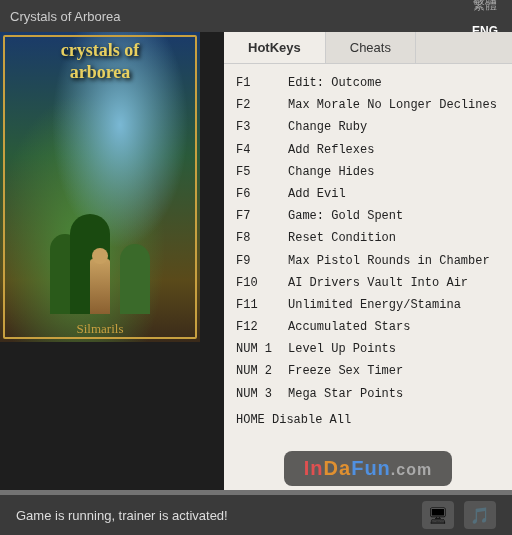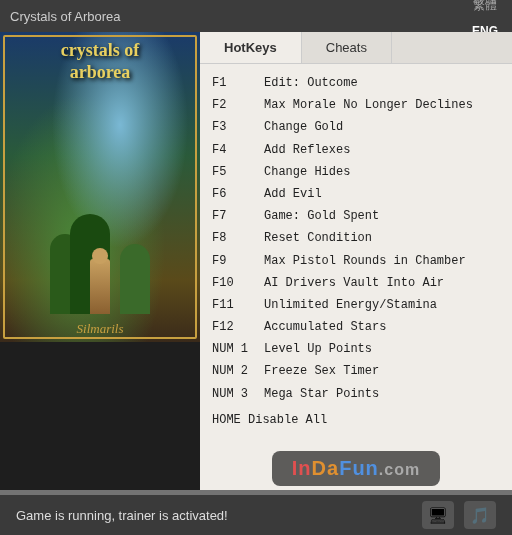--- a/index.html
+++ b/index.html
@@ -55,21 +55,21 @@
 
     
     #main-content {
       display: flex;
       height: 458px;
       background: #1e1e1e;
     }
 
     
     #left-panel {
-      width: 200px;
+      width: 224px;
       flex-shrink: 0;
       display: flex;
       flex-direction: column;
       background: #1e1e1e;
       padding: 0;
     }
 
     #game-cover {
       width: 200px;
       height: 310px;
@@ -100,21 +100,20 @@
       text-shadow: 2px 2px 4px #000;
       line-height: 1.2;
     }
     .cover-logo {
       position: absolute;
       bottom: 5px;
       left: 0; right: 0;
       text-align: center;
       color: #c8a040;
       font-size: 13px;
-      font-style: italic;
       font-family: Georgia, serif;
       margin-top: 36px;
     }
     .cover-border {
       position: absolute;
       inset: 3px;
       border: 2px solid #c8a040;
       border-radius: 2px;
       pointer-events: none;
     }
@@ -320,21 +319,21 @@
     <div class="hotkey-row">
           <span class="hotkey-key">F1</span>
           <span class="hotkey-desc">Edit: Outcome</span>
         </div>
         <div class="hotkey-row">
           <span class="hotkey-key">F2</span>
           <span class="hotkey-desc">Max Morale No Longer Declines</span>
         </div>
         <div class="hotkey-row">
           <span class="hotkey-key">F3</span>
-          <span class="hotkey-desc">Change Gold</span>
+          <span class="hotkey-desc">Change Ruby</span>
         </div>
         <div class="hotkey-row">
           <span class="hotkey-key">F4</span>
           <span class="hotkey-desc">Add Reflexes</span>
         </div>
         <div class="hotkey-row">
           <span class="hotkey-key">F5</span>
           <span class="hotkey-desc">Change Hides</span>
         </div>
         <div class="hotkey-row">

